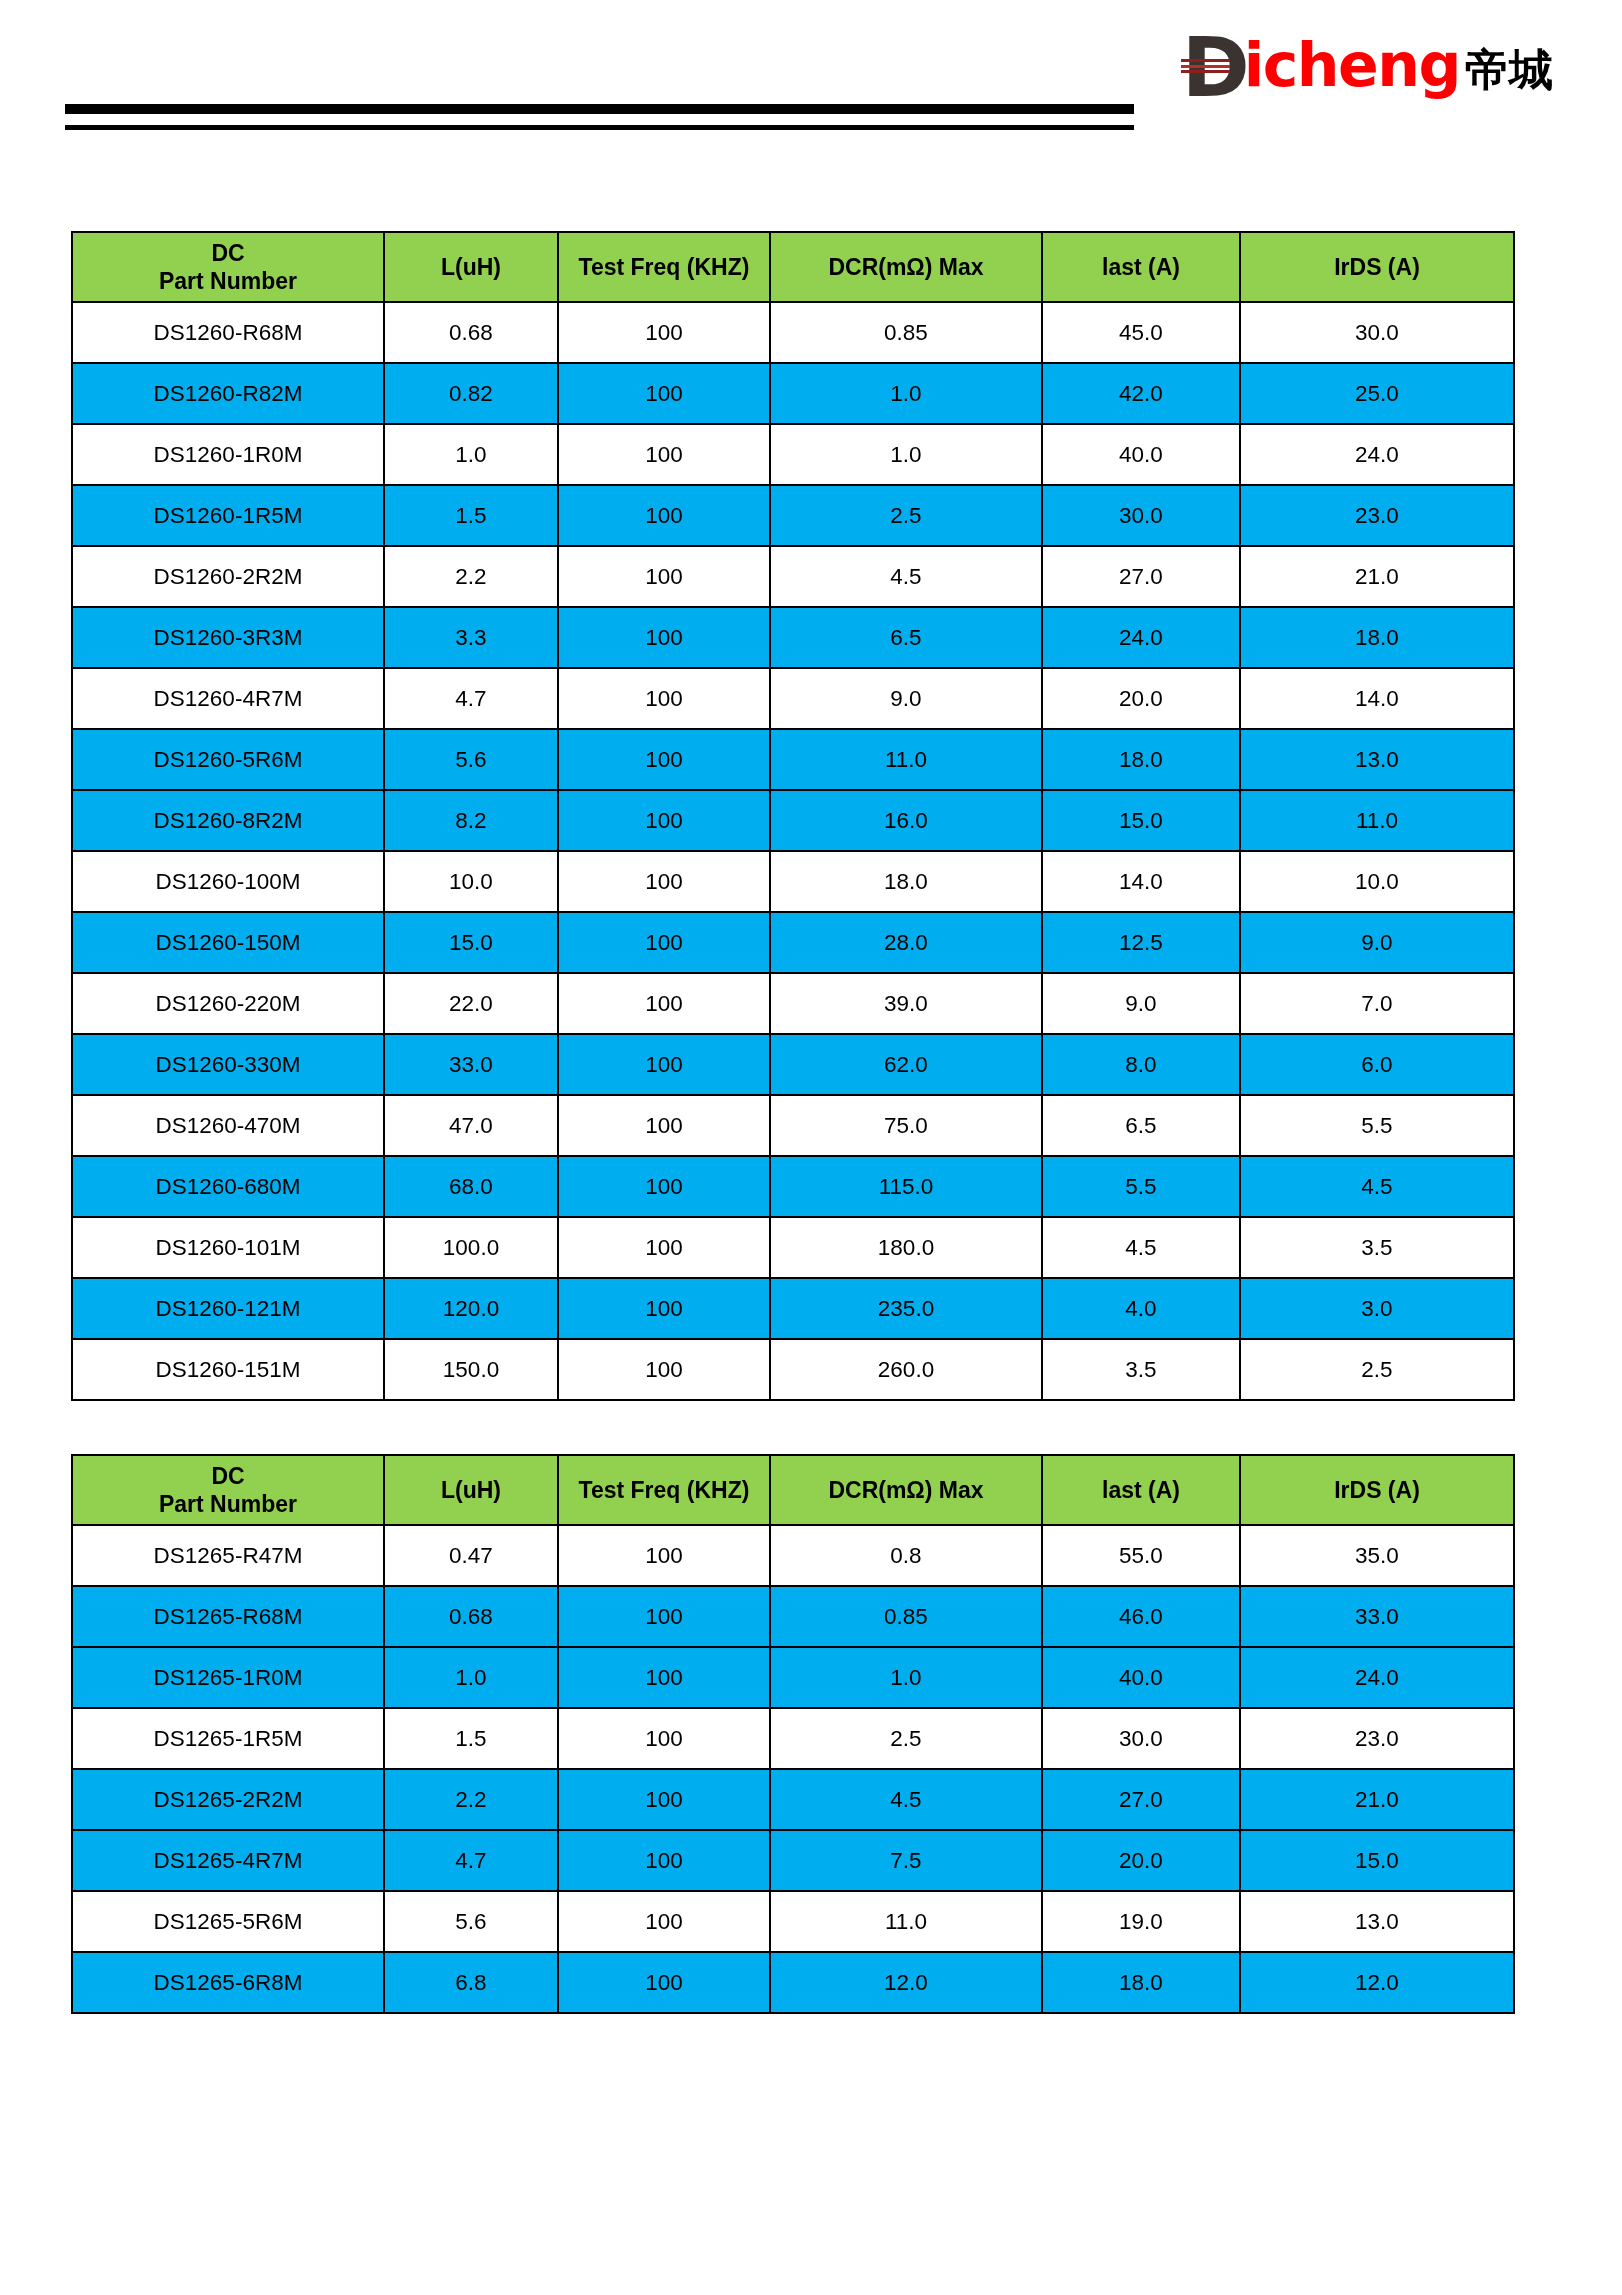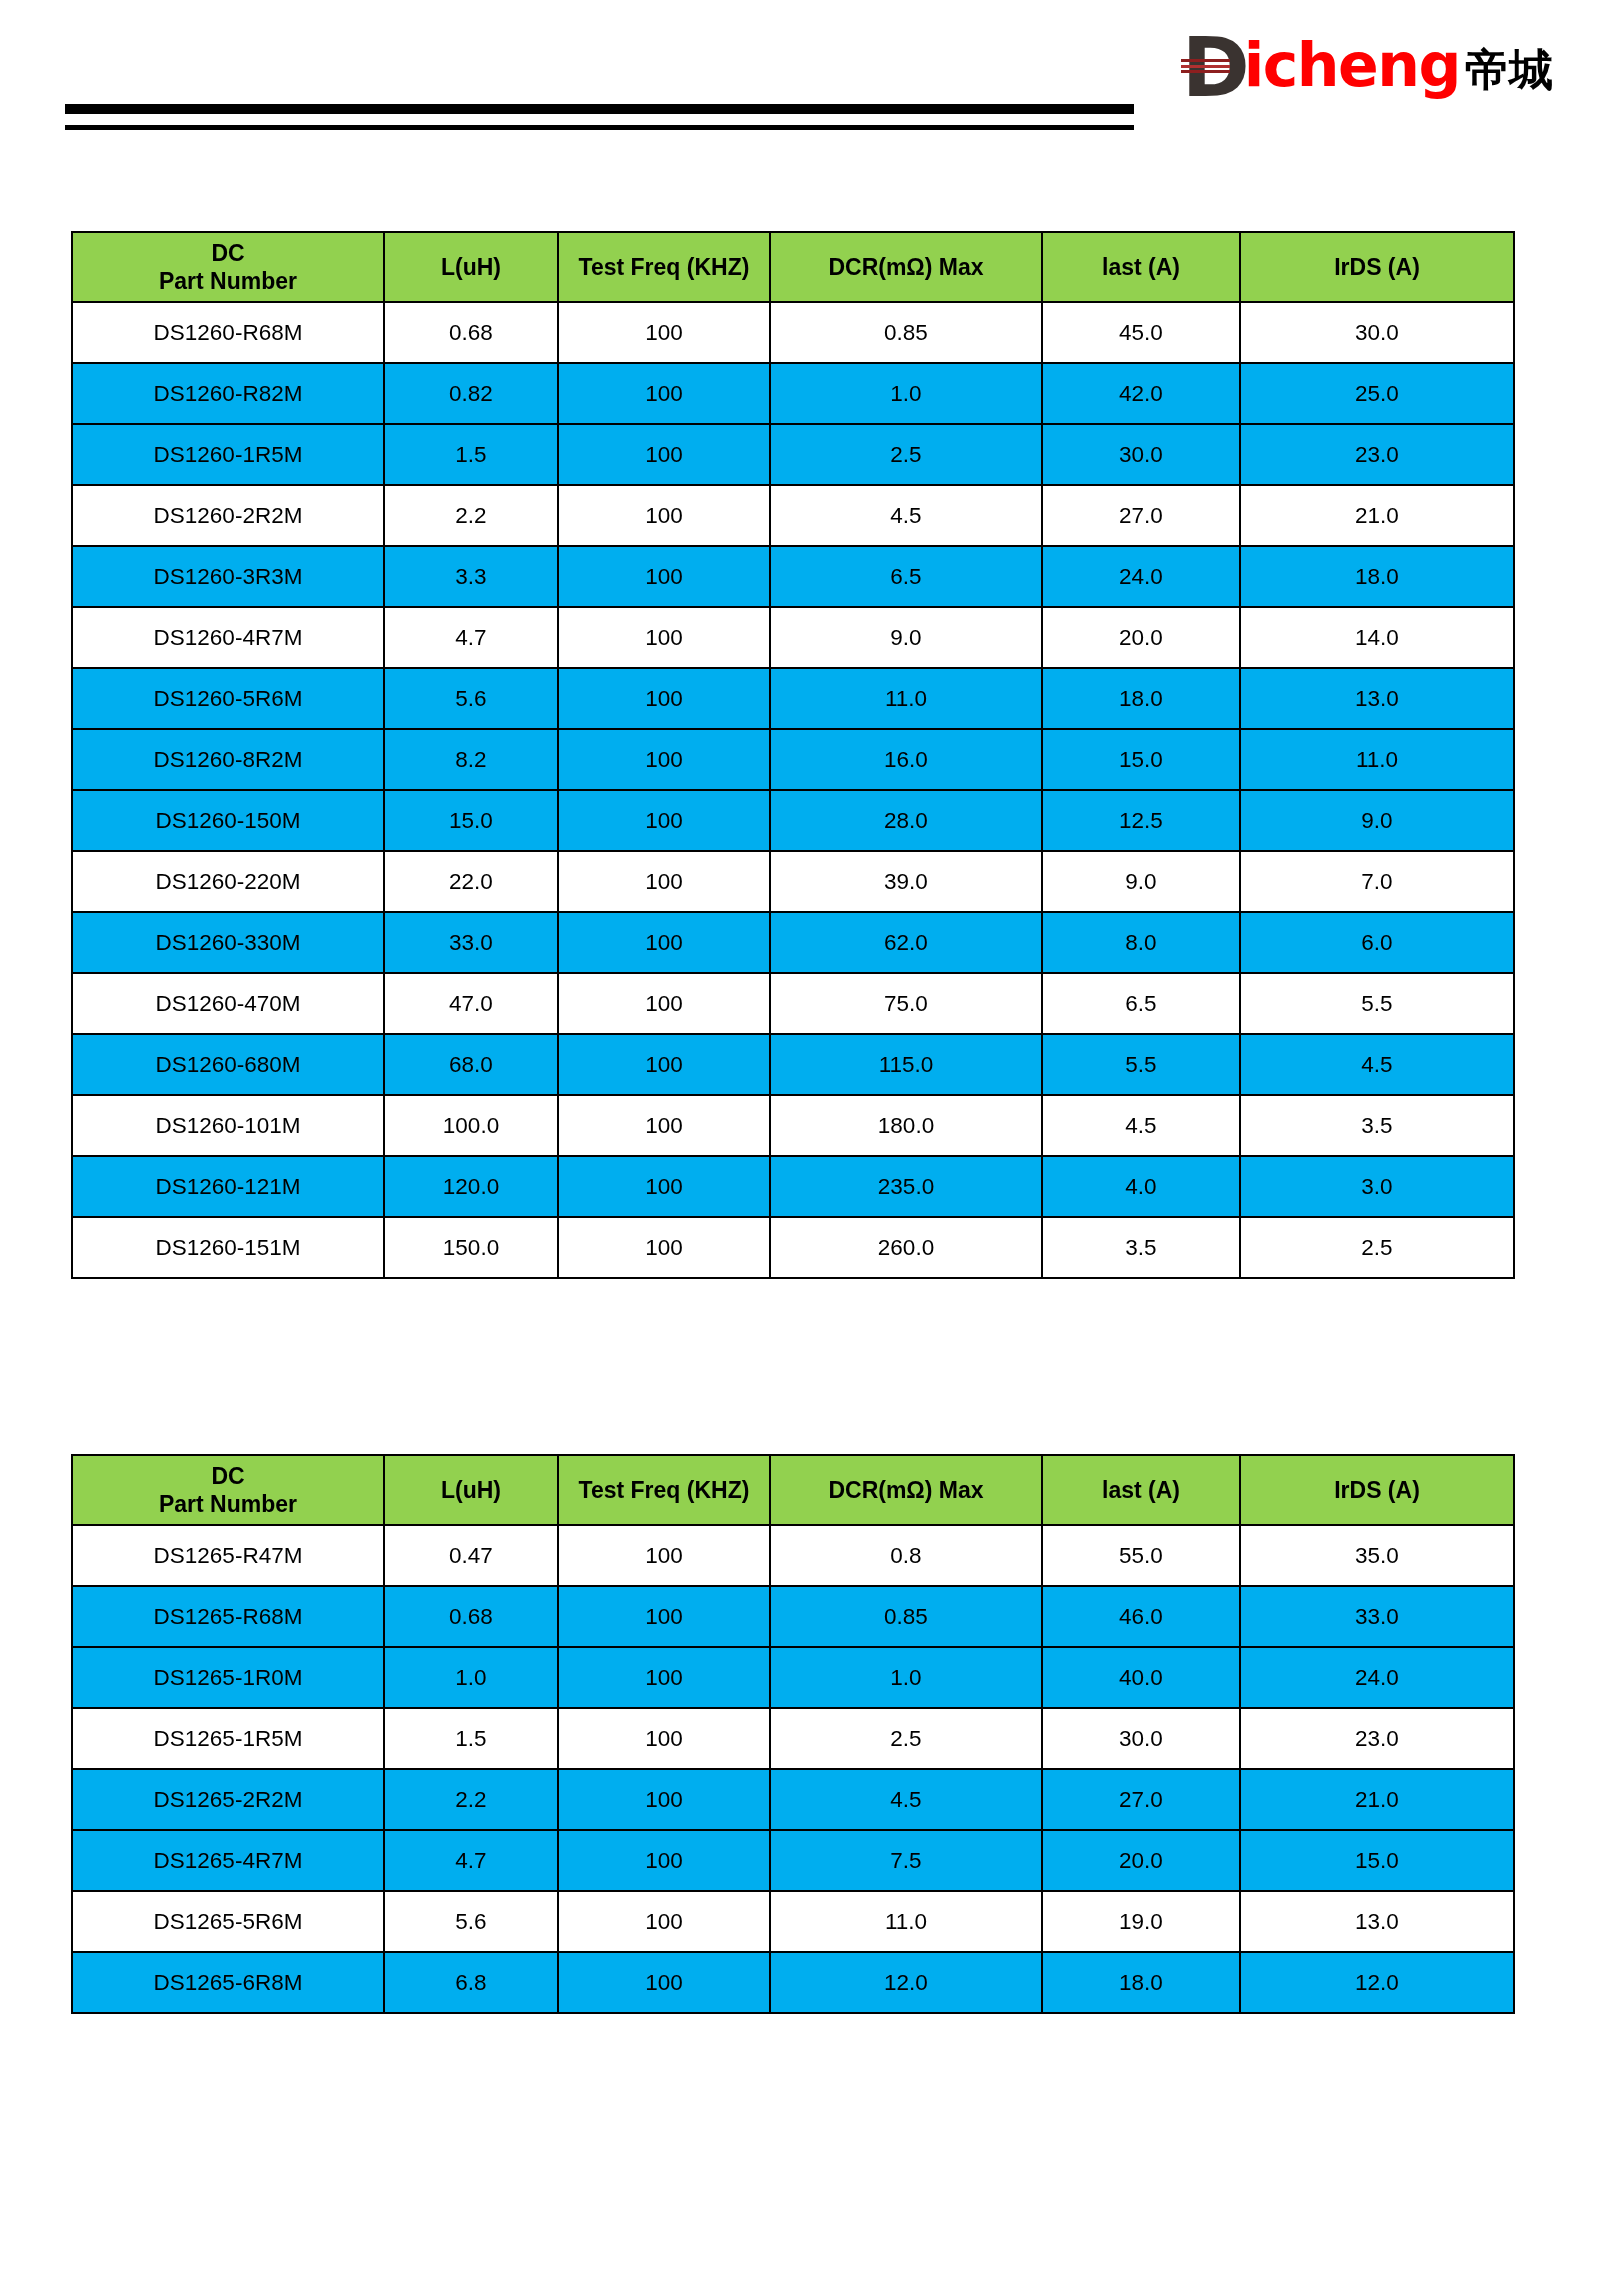--- a/index.html
+++ b/index.html
@@ -205,20 +205,28 @@
         <td>30.0</td>
       </tr>
       <tr class="row-blue">
         <td>DS1260-R82M</td>
         <td>0.82</td>
         <td>100</td>
         <td>1.0</td>
         <td>42.0</td>
         <td>25.0</td>
       </tr>
+      <tr class="row-white">
+        <td>DS1260-1R0M</td>
+        <td>1.0</td>
+        <td>100</td>
+        <td>1.0</td>
+        <td>40.0</td>
+        <td>24.0</td>
+      </tr>
       <tr class="row-blue">
         <td>DS1260-1R5M</td>
         <td>1.5</td>
         <td>100</td>
         <td>2.5</td>
         <td>30.0</td>
         <td>23.0</td>
       </tr>
       <tr class="row-white">
         <td>DS1260-2R2M</td>
@@ -252,20 +260,28 @@
         <td>18.0</td>
         <td>13.0</td>
       </tr>
       <tr class="row-blue">
         <td>DS1260-8R2M</td>
         <td>8.2</td>
         <td>100</td>
         <td>16.0</td>
         <td>15.0</td>
         <td>11.0</td>
+      </tr>
+      <tr class="row-white">
+        <td>DS1260-100M</td>
+        <td>10.0</td>
+        <td>100</td>
+        <td>18.0</td>
+        <td>14.0</td>
+        <td>10.0</td>
       </tr>
       <tr class="row-blue">
         <td>DS1260-150M</td>
         <td>15.0</td>
         <td>100</td>
         <td>28.0</td>
         <td>12.5</td>
         <td>9.0</td>
       </tr>
       <tr class="row-white">

